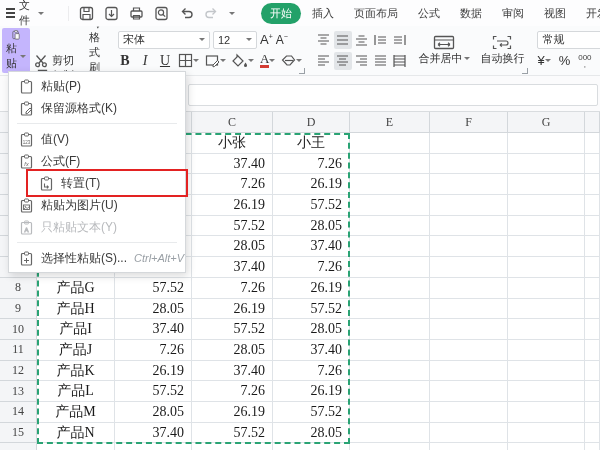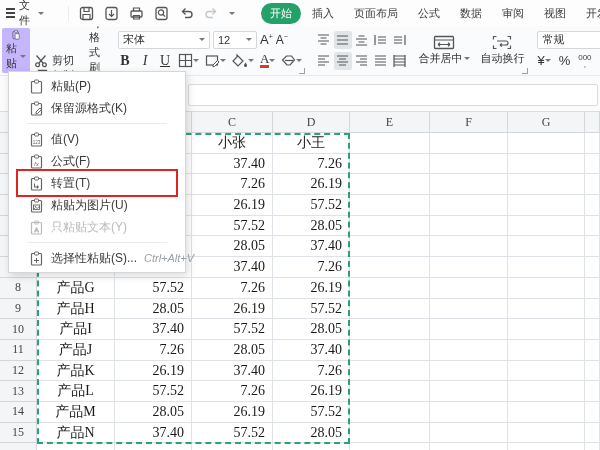--- a/index.html
+++ b/index.html
@@ -55,26 +55,26 @@
   .grid{display:grid;grid-template-columns:37px 78px 77px 81px 77px 80px 78px 77px 15px;grid-template-rows:21px repeat(16,20.7px);}
   .gh{background:var(--hdr);border-right:1px solid var(--hline);border-bottom:1px solid var(--hline);
       font-family:"Liberation Serif","DejaVu Serif",serif;font-size:12px;color:#444;display:flex;align-items:center;justify-content:center;}
   .gc{background:#fff;border-right:1px solid var(--line);border-bottom:1px solid var(--line);
       font-family:"Liberation Serif","DejaVu Serif",serif;font-size:14px;color:#1a1a1a;line-height:19px;overflow:hidden;white-space:nowrap;}
   .gc.num{text-align:right;padding-right:7px;}
   .gc.ctr{text-align:center;}
   .ants{position:absolute;left:37px;top:21px;width:313px;height:311px;border:2px dashed var(--ants);pointer-events:none;}
 
   
-  .pmenu{position:absolute;left:8px;top:71px;width:178px;background:#fff;border:1px solid #d5d8db;box-shadow:2px 3px 8px rgba(0,0,0,.14);padding:3px 10px;z-index:50;}
+  .pmenu{position:absolute;left:8px;top:71px;width:178px;background:#fff;border:1px solid #d5d8db;box-shadow:2px 3px 8px rgba(0,0,0,.14);padding:3px 0;z-index:50;}
   .mi{height:22px;display:flex;align-items:center;gap:7px;padding:0 10px;font-size:12px;color:#3a3a3a;white-space:nowrap;}
   .mi .mic{width:15px;height:15px;flex:0 0 15px;display:flex;align-items:center;justify-content:center;}
   .mi.disabled{color:var(--dis);}
   .mi.disabled svg *{stroke:var(--dis)!important;fill:none;}
-  .mi.highlighted{outline:2px solid var(--red);outline-offset:1px;}
+  .mi.highlighted{outline:2px solid var(--red);outline-offset:1px;margin-left:20px;}
   .msep{height:1px;background:#e8eaec;margin:4px 8px;}
   .short{margin-left:auto;color:#9aa0a6;font-size:11px;font-style:italic;}
 </style>
 </head>
 <body>
 
 <div class="topbar">
   <div class="filegrp">
     <span class="hamb">
         <i></i>

